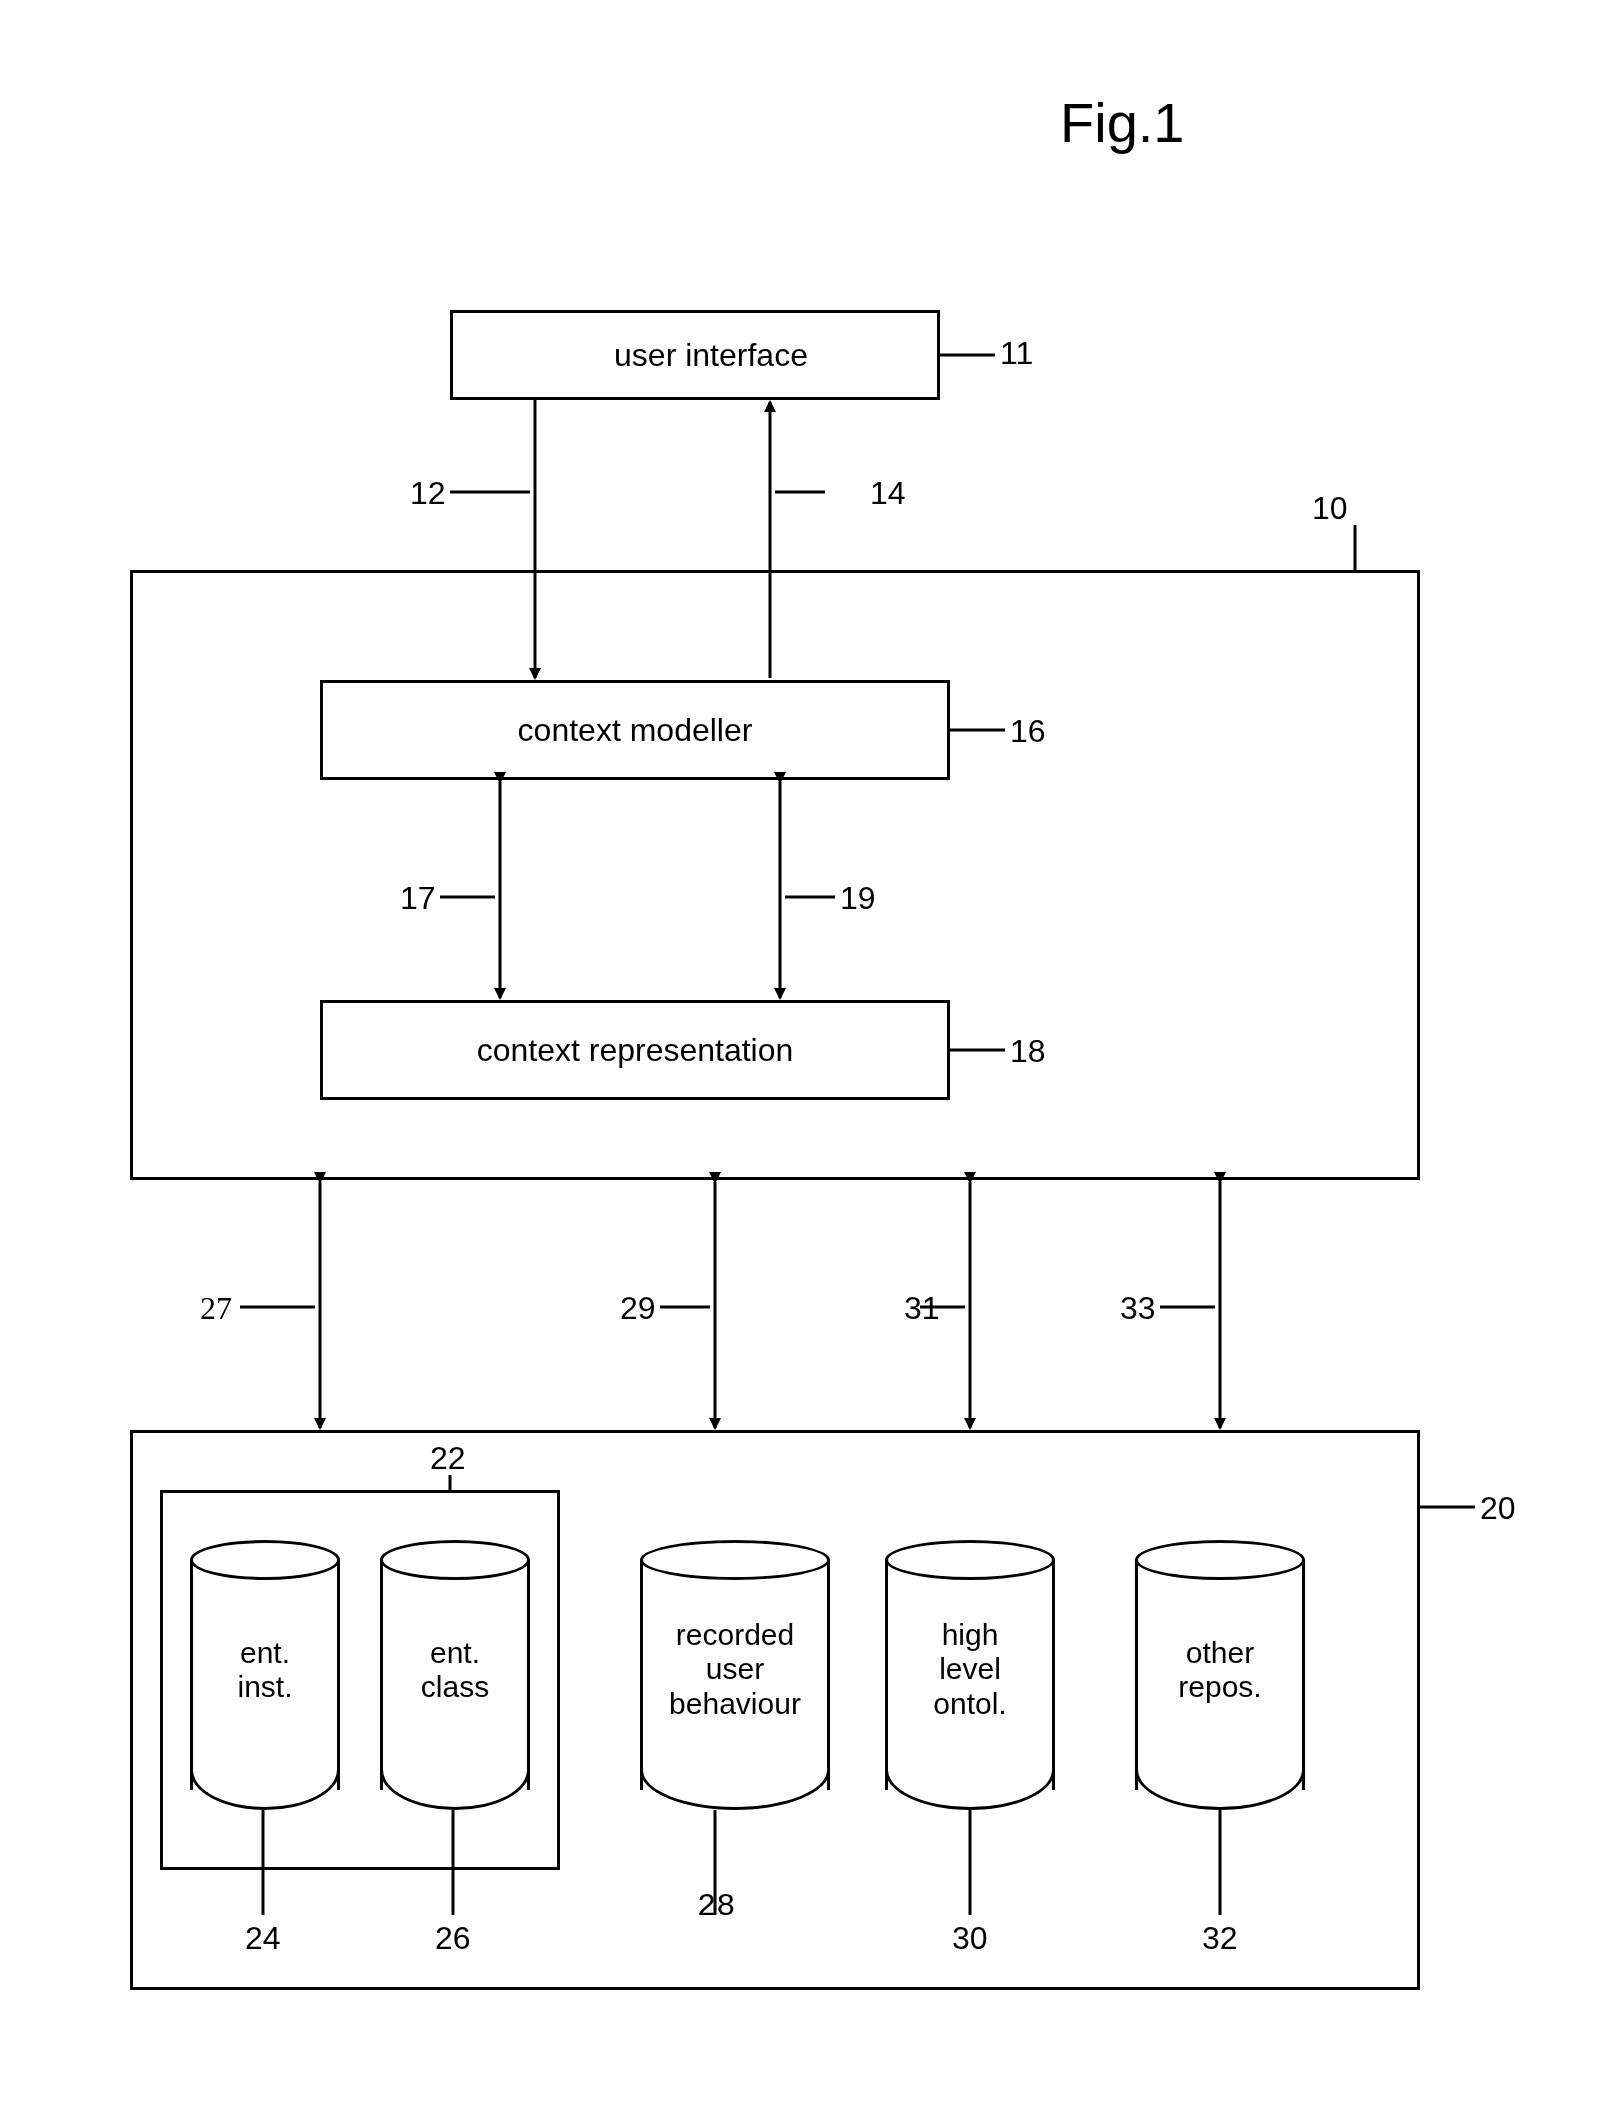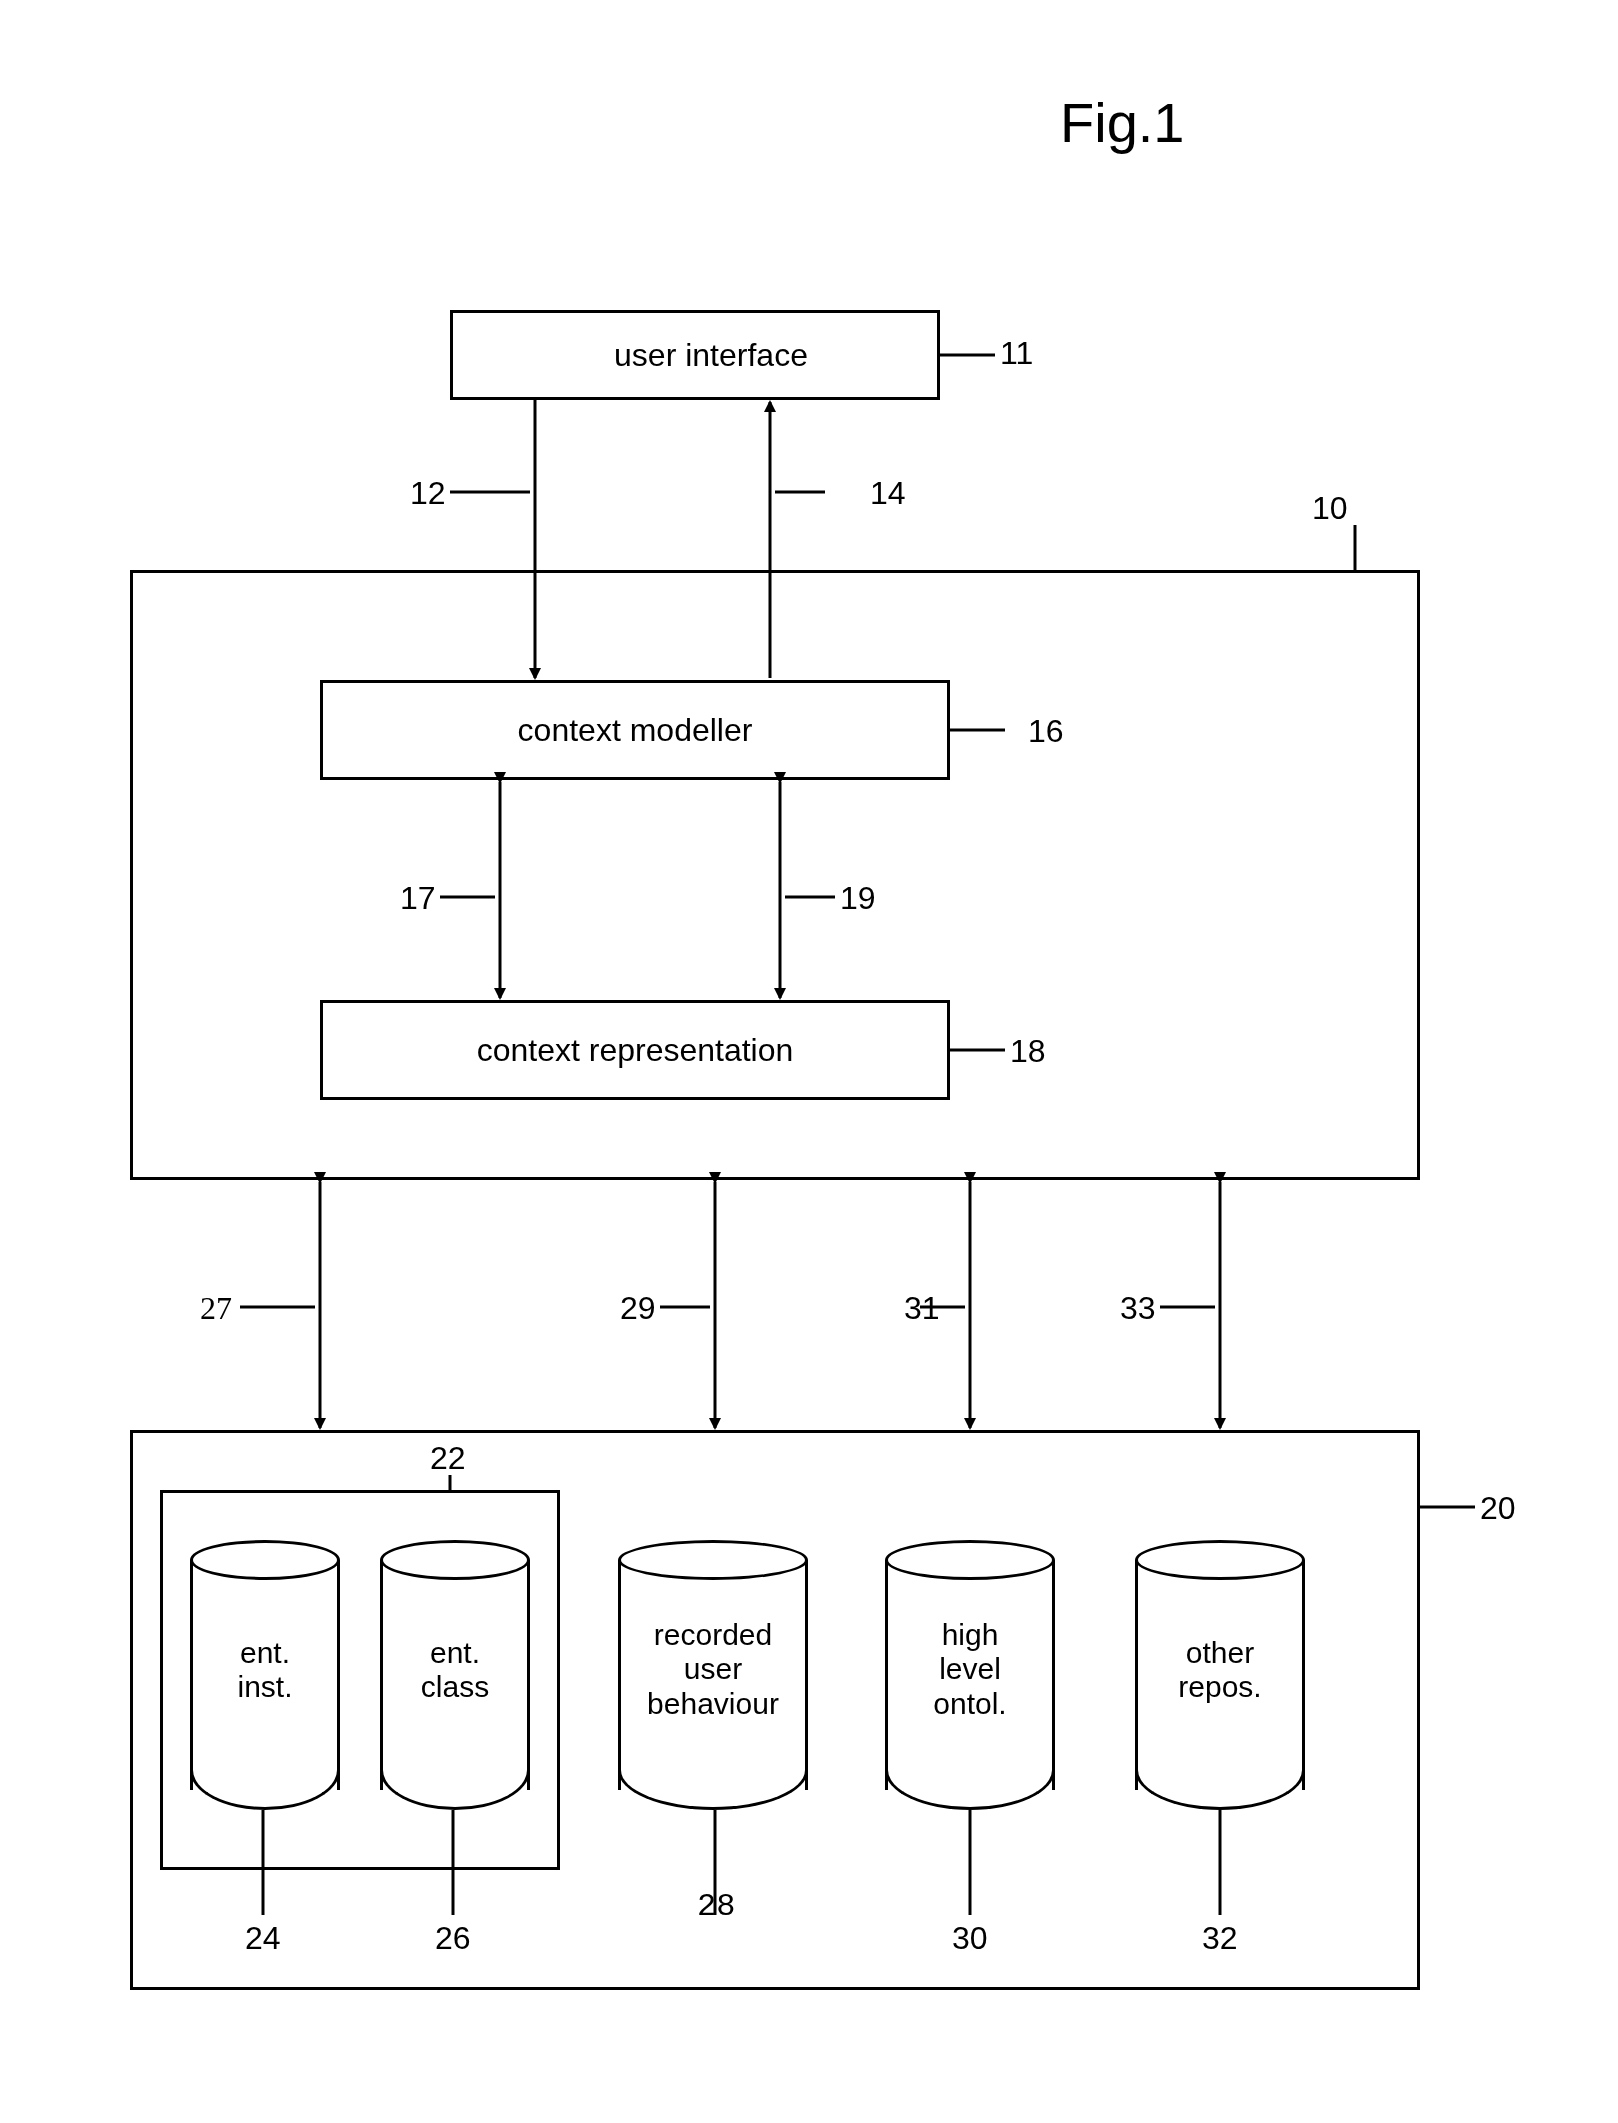--- a/index.html
+++ b/index.html
@@ -50,21 +50,21 @@
 
 <div class="cyl-wrap" style="left:380px;top:1540px;width:150px;height:270px;">
   <div class="cyl">
     <div class="cyl-body" style="top:20px;bottom:20px"></div>
     <div class="cyl-top"></div>
     <div class="cyl-bot"></div>
     <div class="cyl-text">ent.<br>class</div>
   </div>
 </div>
 
-<div class="cyl-wrap" style="left:618px;top:1540px;width:190px;height:270px;text-decoration:underline;">
+<div class="cyl-wrap" style="left:640px;top:1540px;width:190px;height:270px;text-decoration:underline;">
   <div class="cyl">
     <div class="cyl-body" style="top:20px;bottom:20px"></div>
     <div class="cyl-top"></div>
     <div class="cyl-bot"></div>
     <div class="cyl-text">recorded<br>user<br>behaviour</div>
   </div>
 </div>
 
 <div class="cyl-wrap" style="left:885px;top:1540px;width:170px;height:270px;">
   <div class="cyl">
@@ -81,21 +81,21 @@
     <div class="cyl-top"></div>
     <div class="cyl-bot"></div>
     <div class="cyl-text">other<br>repos.</div>
   </div>
 </div>
 
 <div class="label" style="left:1000px;top:335px;">11</div>
 <div class="label" style="left:1312px;top:490px;">10</div>
 <div class="label" style="left:410px;top:475px;">12</div>
 <div class="label" style="left:830px;top:475px;margin-left:40px;">14</div>
-<div class="label" style="left:1010px;top:713px;margin-left:18px;">16</div>
+<div class="label" style="left:1010px;top:713px;">16</div>
 <div class="label" style="left:400px;top:880px;">17</div>
 <div class="label" style="left:840px;top:880px;">19</div>
 <div class="label" style="left:1010px;top:1033px;">18</div>
 <div class="label" style="left:200px;top:1290px;font-family:Liberation Serif, serif;">27</div>
 <div class="label" style="left:620px;top:1290px;">29</div>
 <div class="label" style="left:880px;top:1290px;margin-left:24px;">31</div>
 <div class="label" style="left:1120px;top:1290px;">33</div>
 <div class="label" style="left:1480px;top:1490px;">20</div>
 <div class="label" style="left:430px;top:1440px;">22</div>
 <div class="label" style="left:245px;top:1920px;">24</div>

